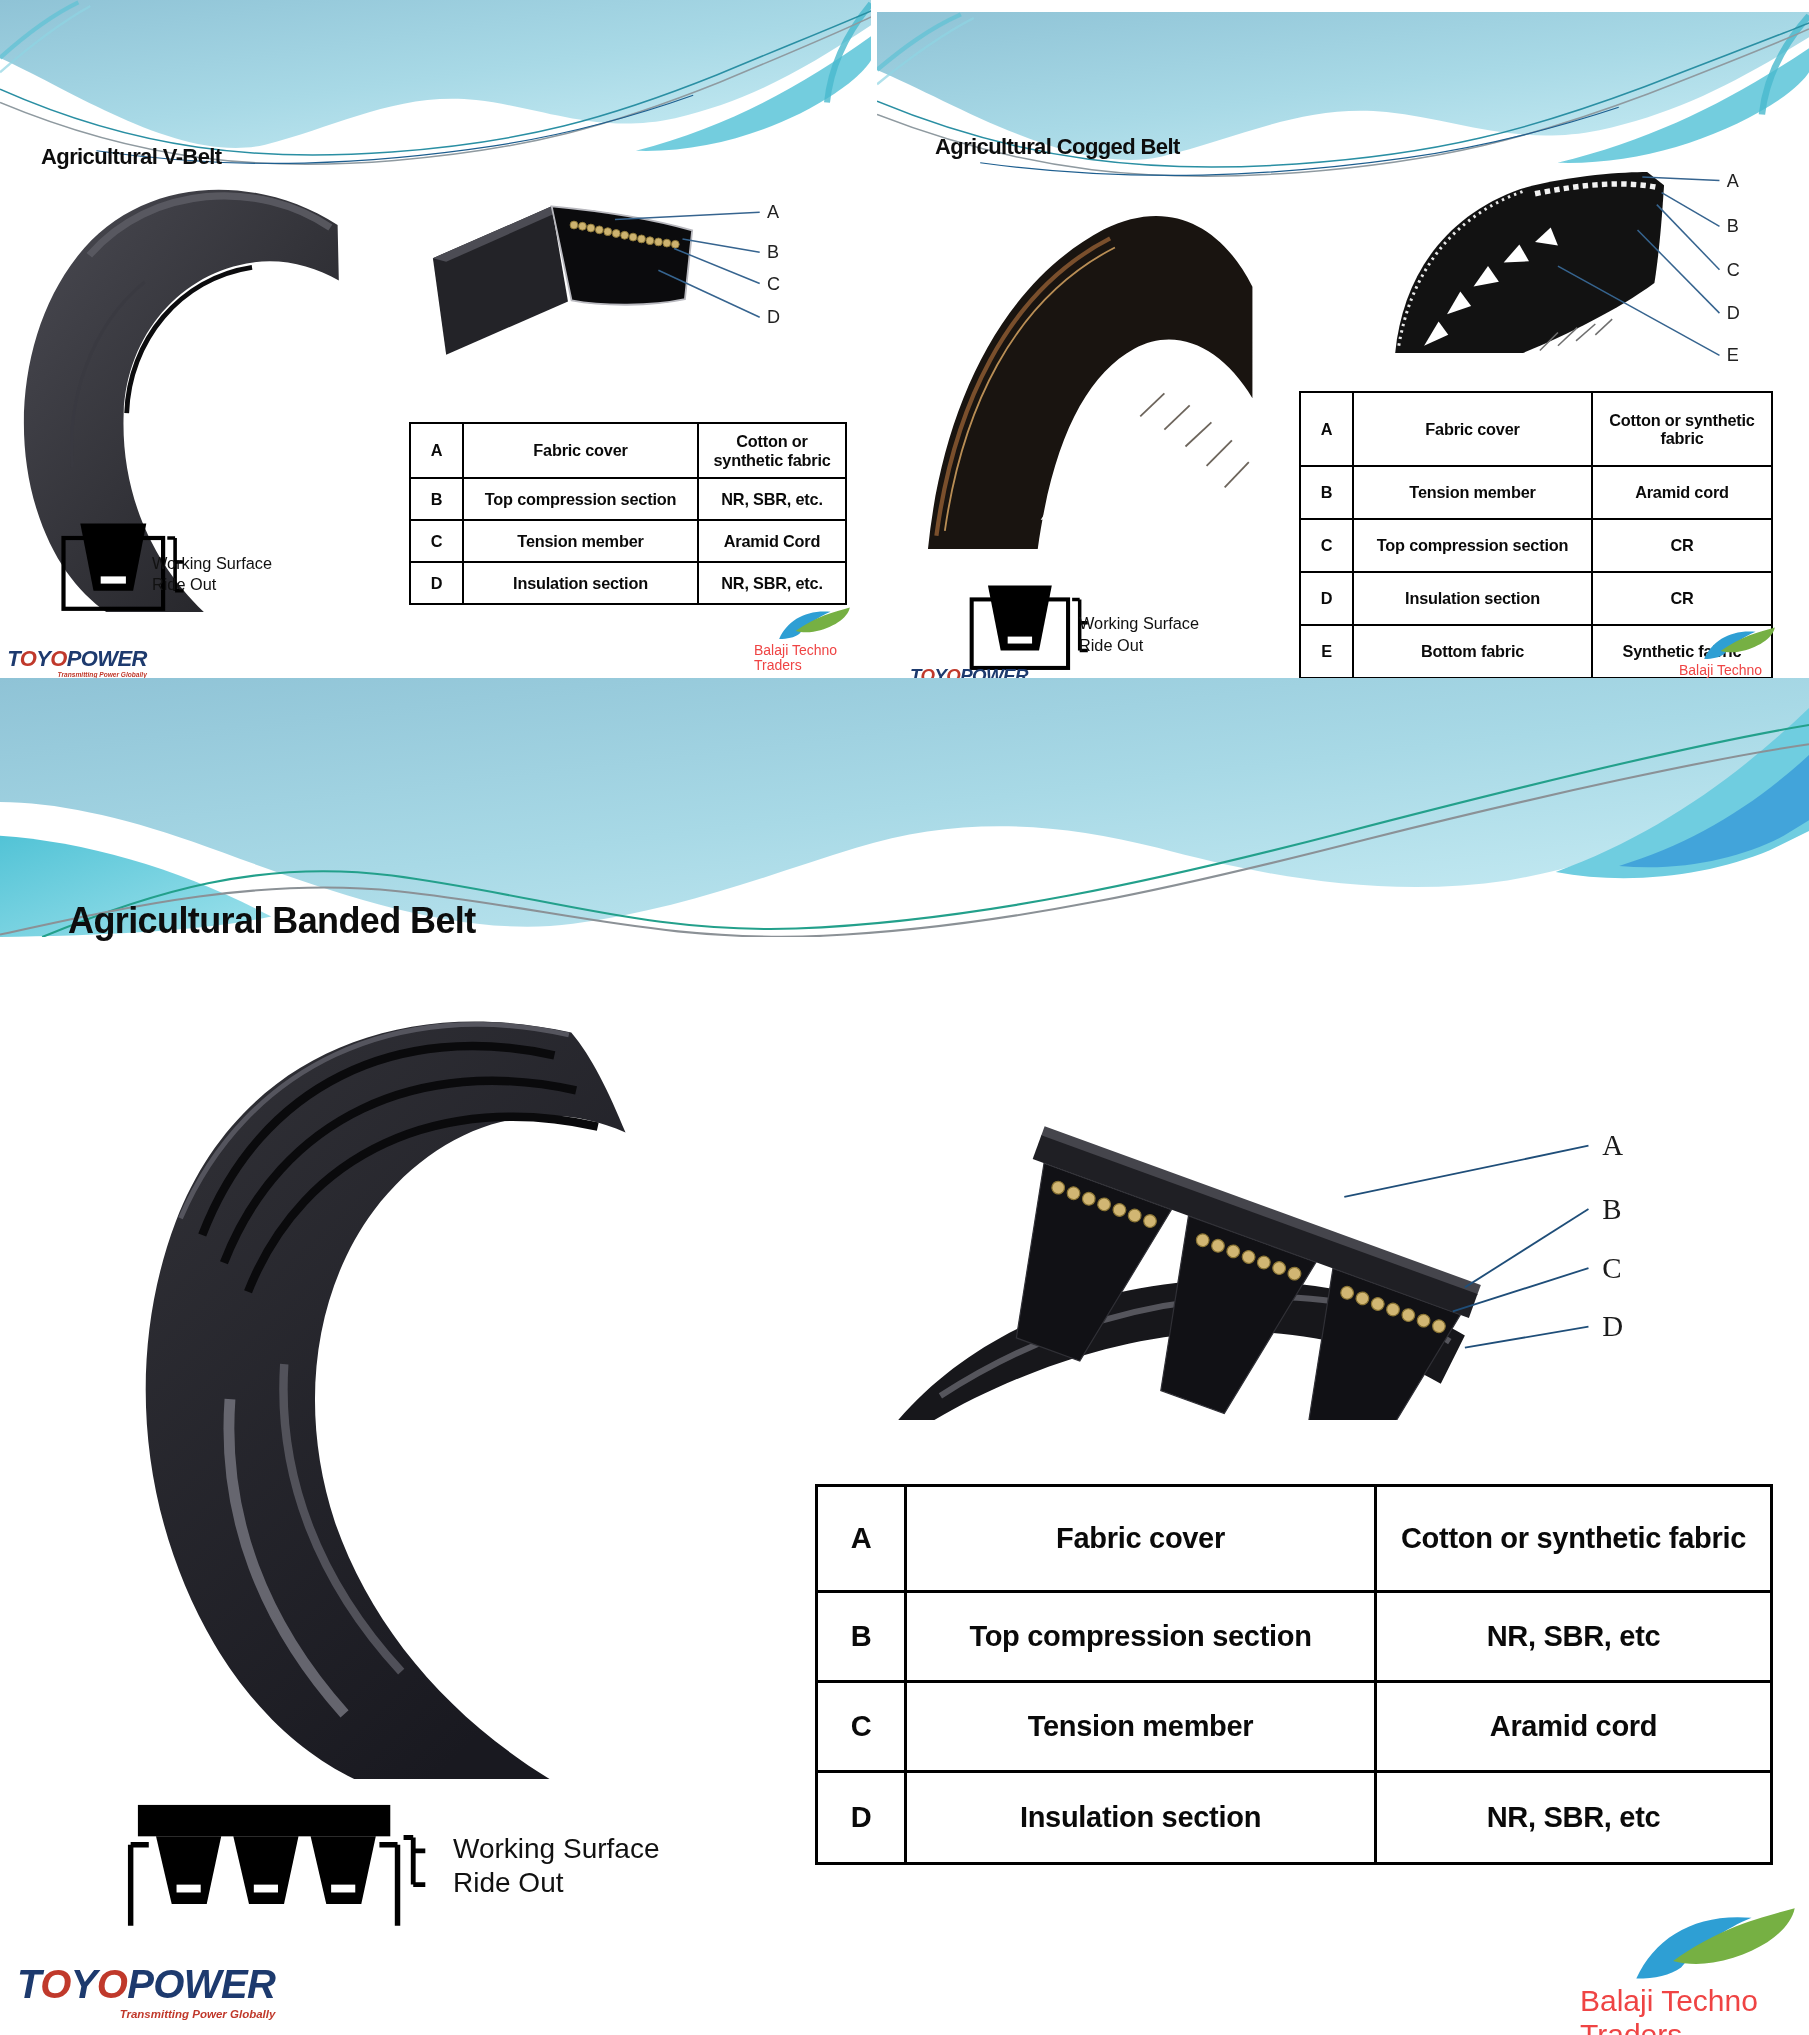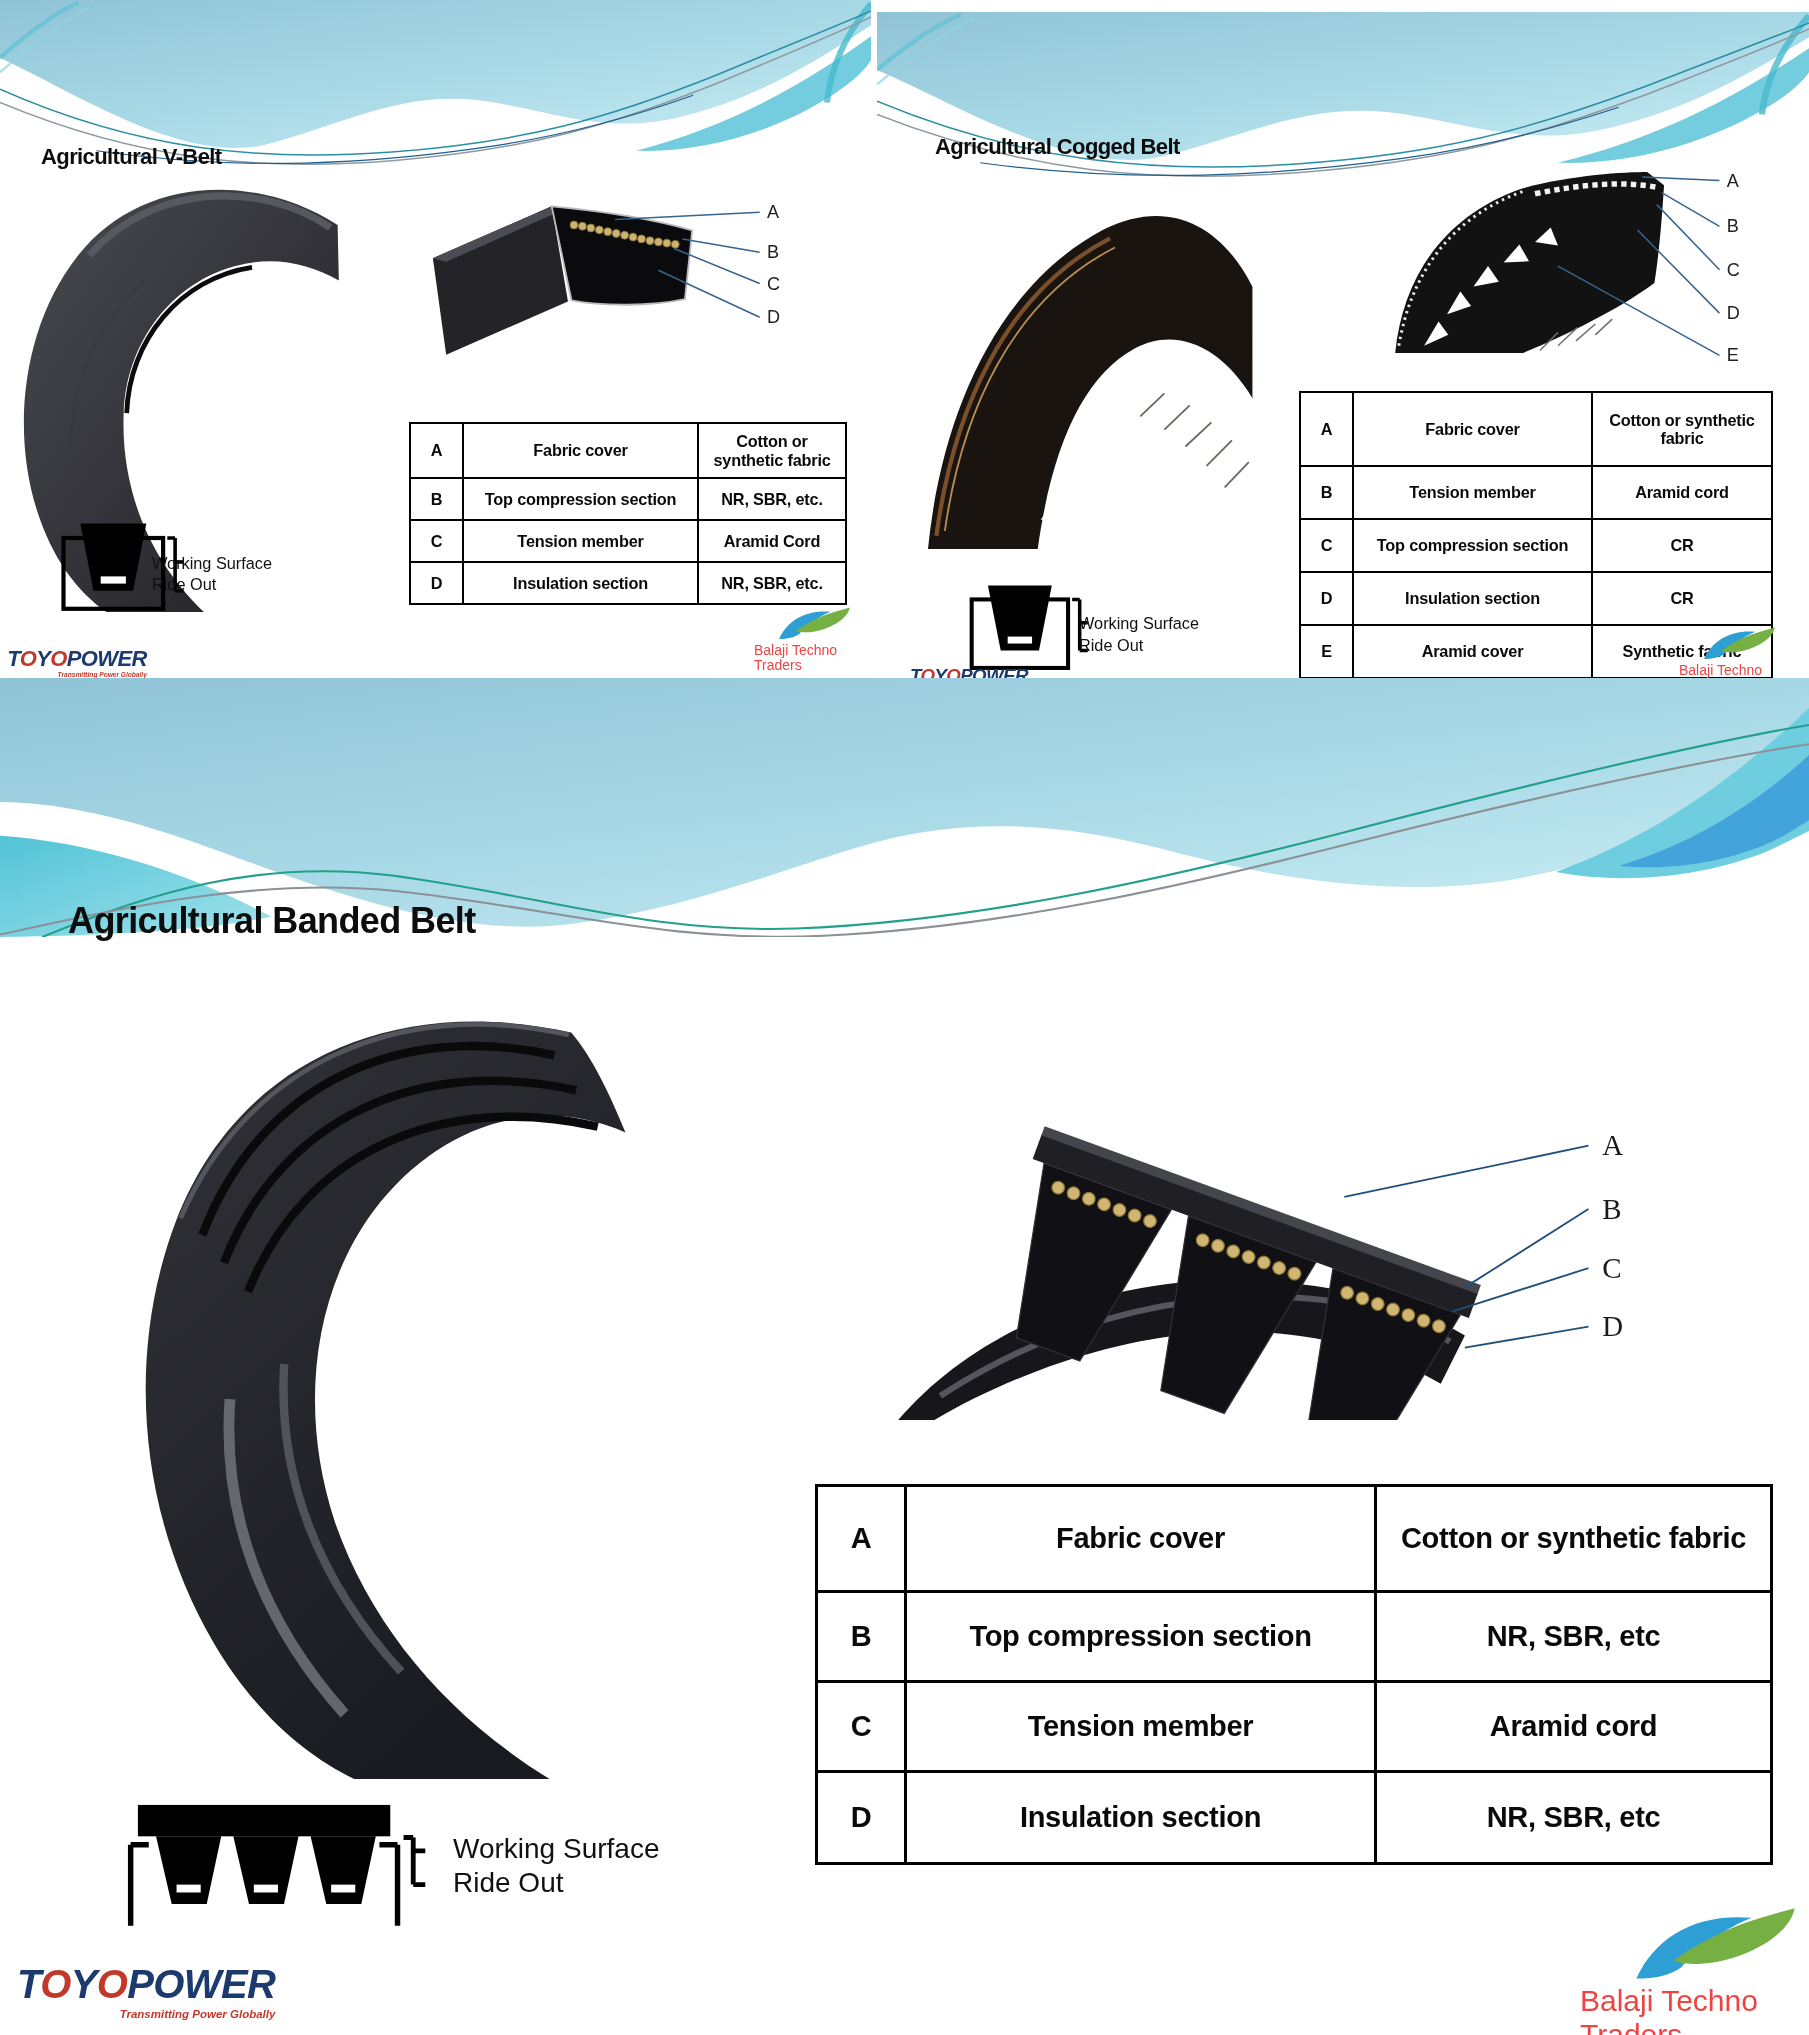--- a/index.html
+++ b/index.html
@@ -258,21 +258,21 @@
       <td>Top compression section</td>
       <td>CR</td>
     </tr>
     <tr style="height:53px">
       <td>D</td>
       <td>Insulation section</td>
       <td>CR</td>
     </tr>
     <tr style="height:53px">
       <td>E</td>
-      <td>Aramid cover</td>
+      <td>Bottom fabric</td>
       <td>Synthetic fabric</td>
     </tr>
   </tbody>
     </table>
 
   <svg class="abs" style="left:86px;top:570px;" width="148" height="90" viewBox="0 0 245 155">
     <rect x="10" y="30" width="166" height="118" fill="none" stroke="#000" stroke-width="7"></rect>
     <path fill="#000" d="M38,6 L148,6 L126,118 L60,118 Z"></path>
     <rect x="72" y="94" width="42" height="12" fill="#fff"></rect>
     <path fill="none" stroke="#000" stroke-width="6" d="M183,30 H196 M196,30 V118 M196,70 H210 M196,118 H210"></path>

